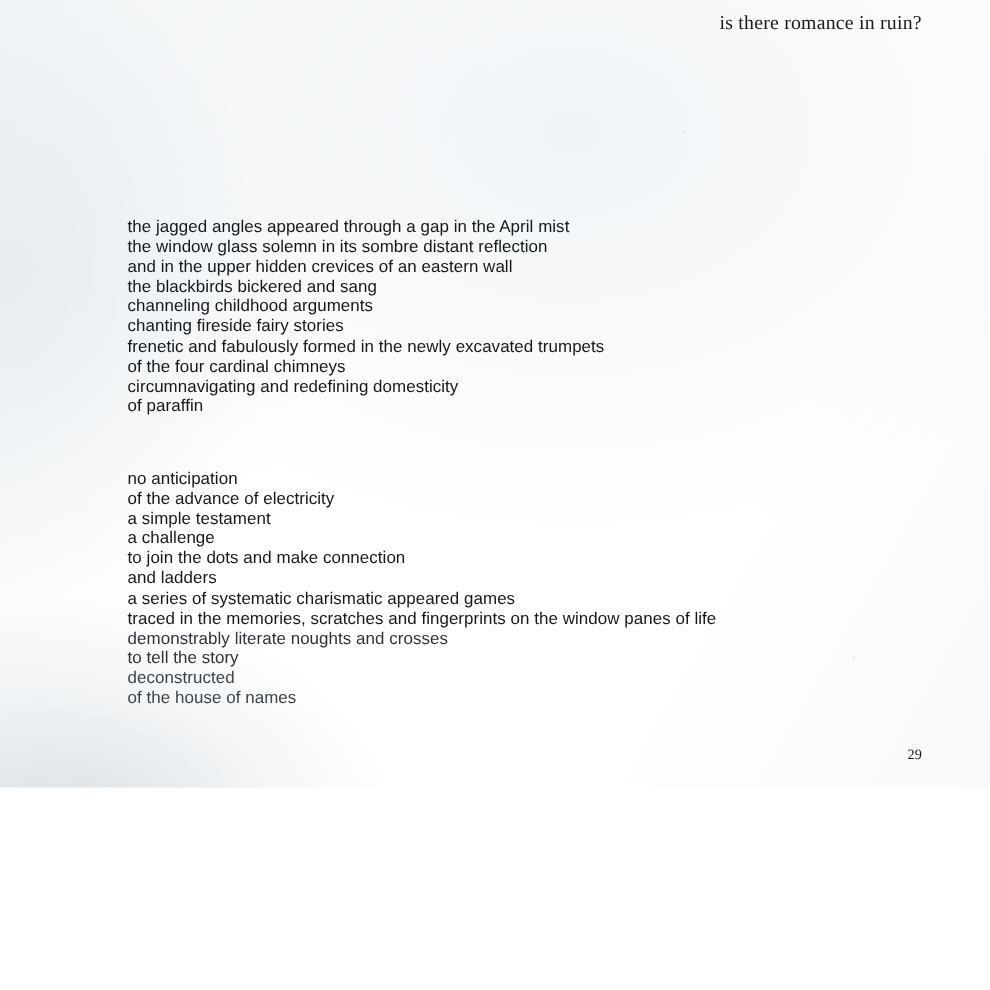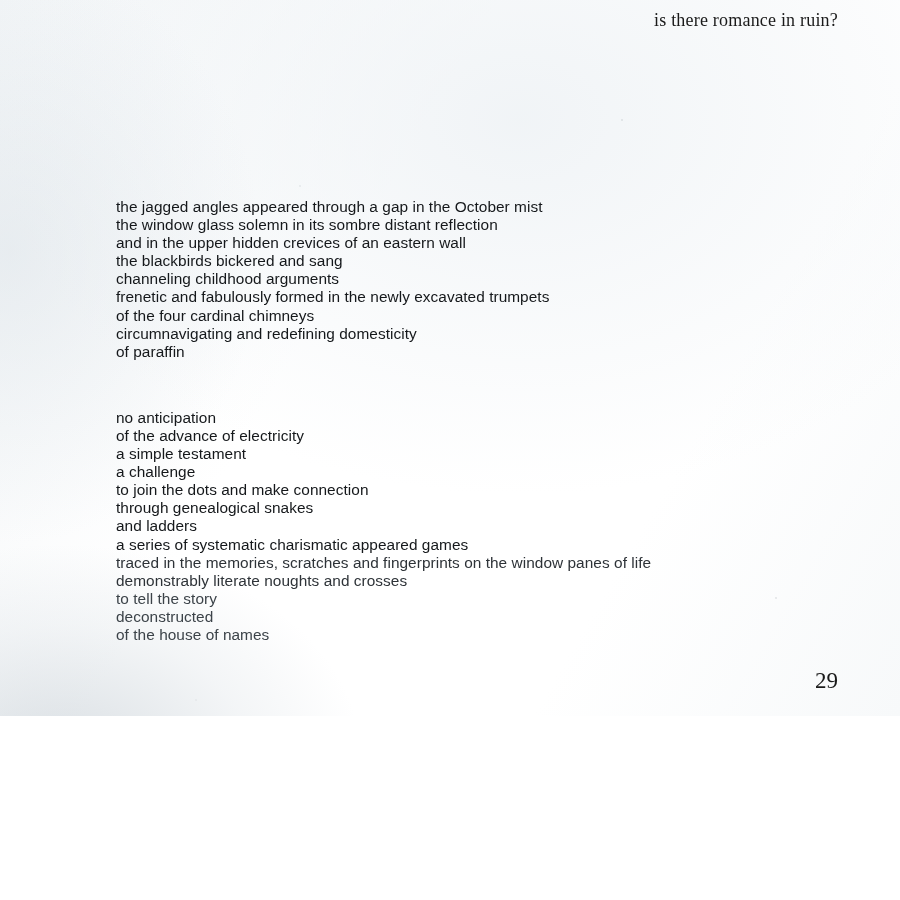--- a/index.html
+++ b/index.html
@@ -71,54 +71,54 @@
     color: #2e3338;
   }
   .stanza2 .line:nth-child(n+11) {
     color: #3c4349;
   }
   .page-number {
     position: absolute;
     right: 62px;
     bottom: 22px;
     font-family: "Liberation Serif", serif;
-    font-size: 23px;
+    font-size: 13px;
     color: #1a1a1a;
   }
 </style>
 </head>
 <body>
 
 <div class="page">
 
   <div class="grain"></div>
 
   <div class="header-line">is there romance in ruin?</div>
 
   <div class="poem">
 
     <div class="stanza stanza1">
-      <div class="line">the jagged angles appeared through a gap in the October mist</div>
+      <div class="line">the jagged angles appeared through a gap in the April mist</div>
       <div class="line">the window glass solemn in its sombre distant reflection</div>
       <div class="line">and in the upper hidden crevices of an eastern wall</div>
       <div class="line">the blackbirds bickered and sang</div>
       <div class="line">channeling childhood arguments</div>
+      <div class="line">chanting fireside fairy stories</div>
       <div class="line">frenetic and fabulously formed in the newly excavated trumpets</div>
       <div class="line">of the four cardinal chimneys</div>
       <div class="line">circumnavigating and redefining domesticity</div>
       <div class="line">of paraffin</div>
     </div>
 
     <div class="stanza stanza2">
       <div class="line">no anticipation</div>
       <div class="line">of the advance of electricity</div>
       <div class="line">a simple testament</div>
       <div class="line">a challenge</div>
       <div class="line">to join the dots and make connection</div>
-      <div class="line">through genealogical snakes</div>
       <div class="line">and ladders</div>
       <div class="line">a series of systematic charismatic appeared games</div>
       <div class="line">traced in the memories, scratches and fingerprints on the window panes of life</div>
       <div class="line">demonstrably literate noughts and crosses</div>
       <div class="line">to tell the story</div>
       <div class="line">deconstructed</div>
       <div class="line">of the house of names</div>
     </div>
 
   </div>

